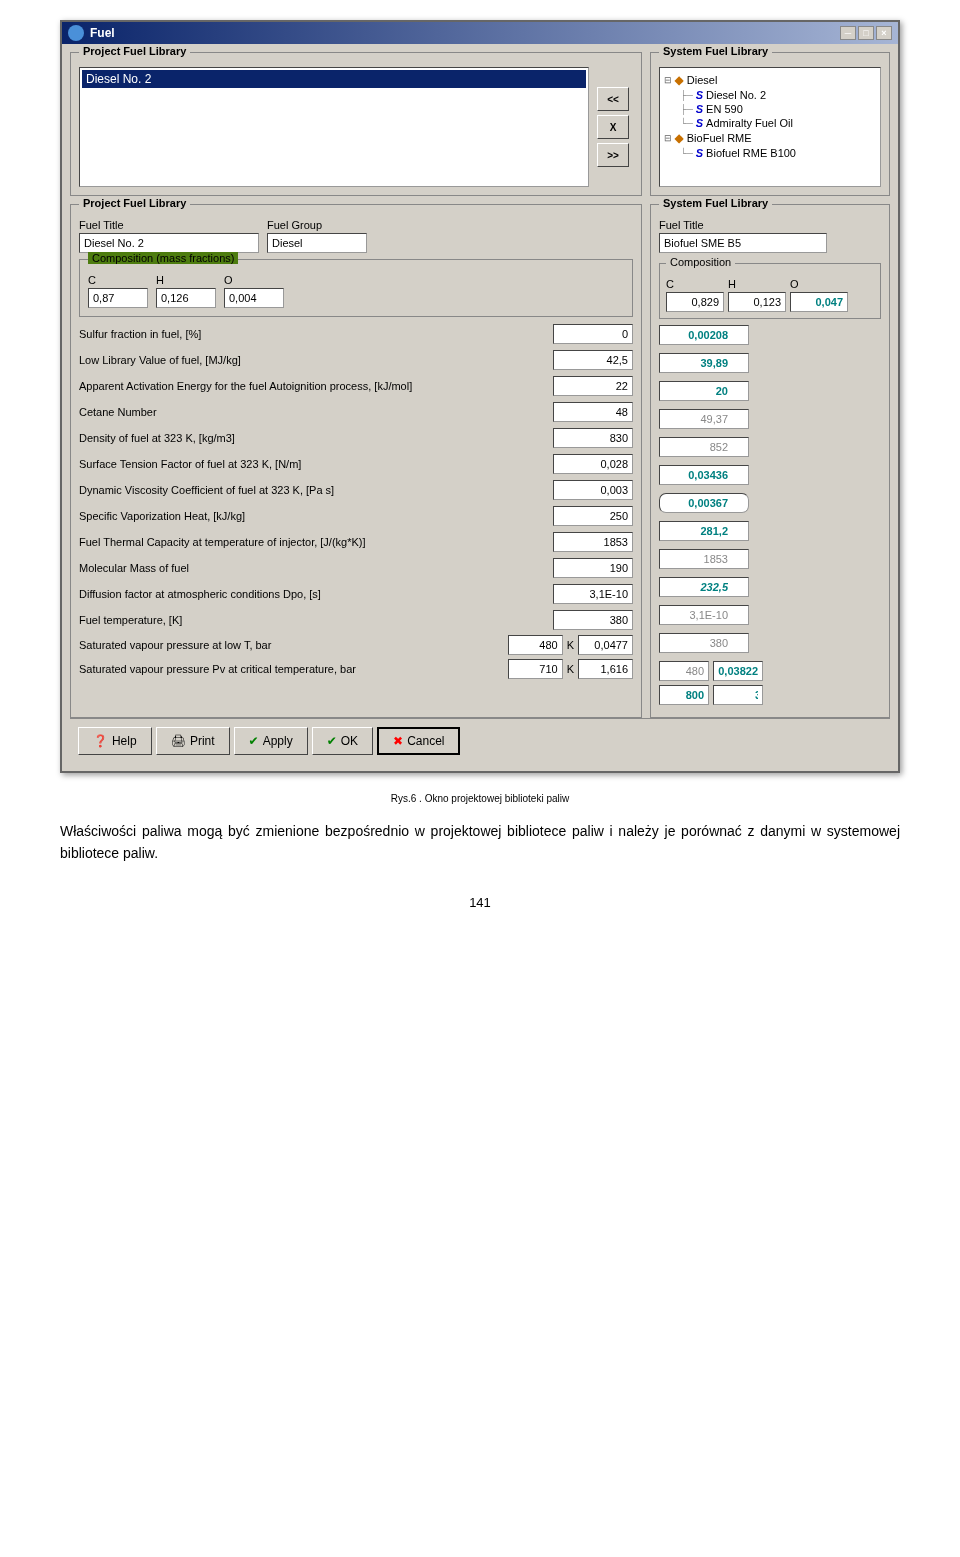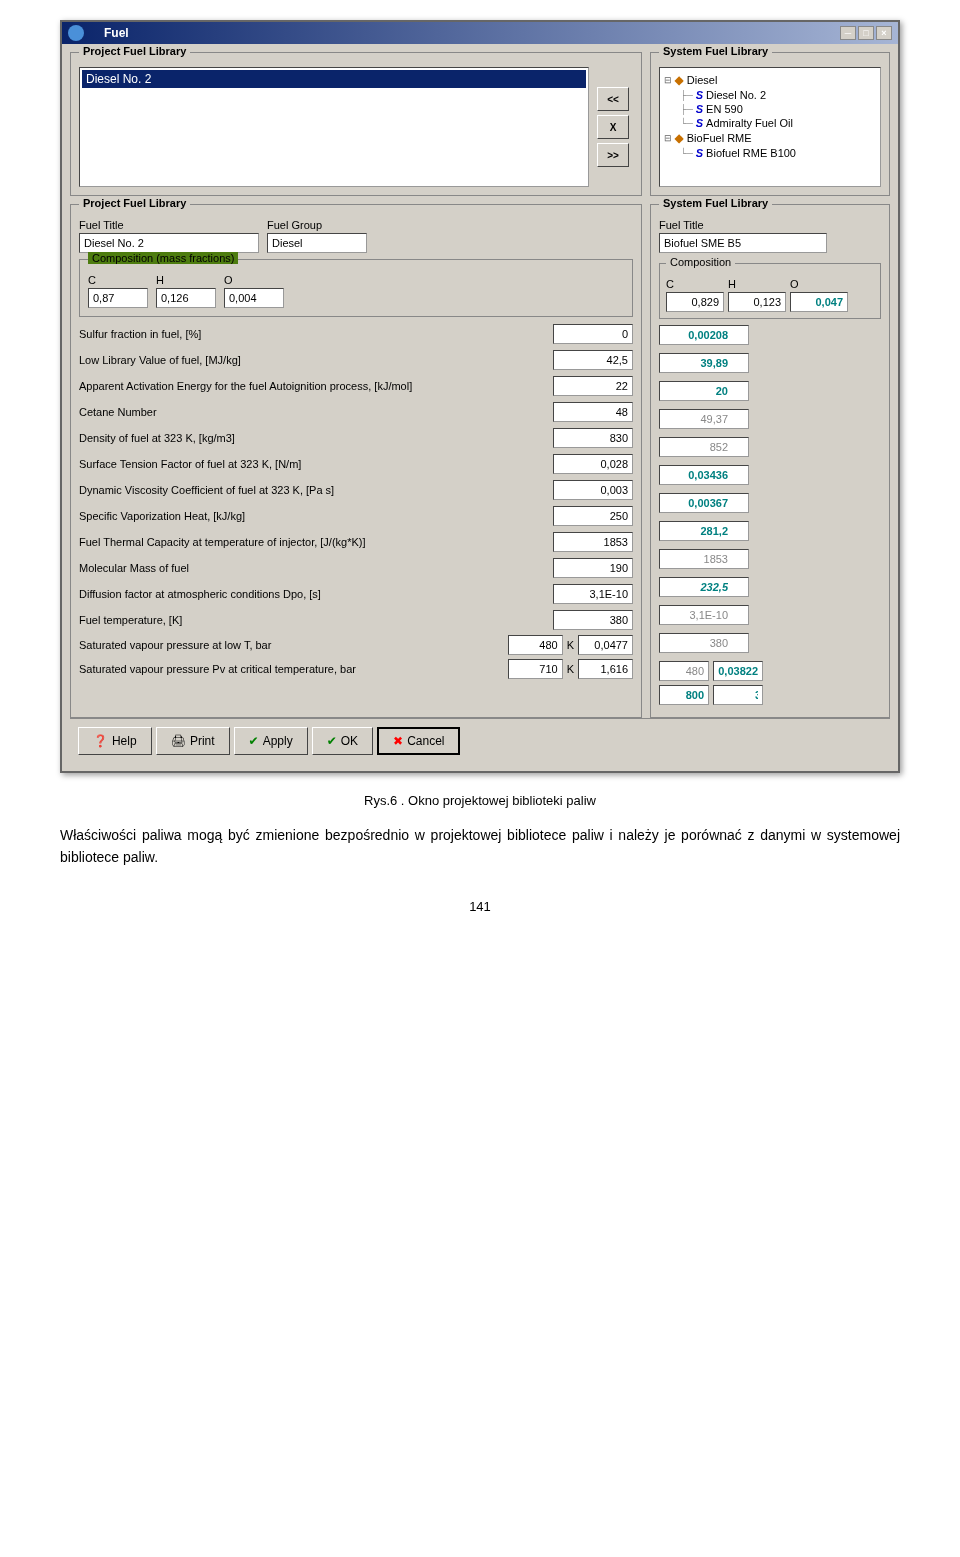--- a/index.html
+++ b/index.html
@@ -29,21 +29,21 @@
       display: flex;
       align-items: center;
       justify-content: space-between;
       font-size: 12px;
       font-weight: bold;
     }
 
     .title-bar-left {
       display: flex;
       align-items: center;
-      gap: 20px;
+      gap: 6px;
     }
 
     .title-icon {
       width: 16px;
       height: 16px;
       background: #4a90d9;
       border-radius: 50%;
       display: inline-block;
     }
 
@@ -445,21 +445,21 @@
       align-items: center;
       gap: 4px;
     }
 
     .foot-btn.cancel-btn {
       border: 2px solid #000;
     }
 
     
     .caption {
-      font-size: 13px;
+      font-size: 10px;
       margin-bottom: 16px;
       text-align: center;
     }
 
     .body-text {
       font-size: 14px;
       text-align: justify;
       line-height: 1.6;
       width: 840px;
       margin-bottom: 30px;
@@ -686,21 +686,21 @@
             <div class="prop-row">
               <input class="sys-prop-value" type="text" style="color: rgb(136, 136, 136);" value="49,37">
             </div>
             <div class="prop-row">
               <input class="sys-prop-value" type="text" style="color: rgb(136, 136, 136);" value="852">
             </div>
             <div class="prop-row">
               <input class="sys-prop-value" type="text" style="color: rgb(0, 128, 128); font-weight: bold;" value="0,03436">
             </div>
             <div class="prop-row">
-              <input class="sys-prop-value" type="text" style="color: rgb(0, 128, 128); font-weight: bold;" value="0,00367">
+              <input class="sys-prop-value" type="text" style="color: rgb(0, 128, 128); font-weight: bold; border-radius: 7px;" value="0,00367">
             </div>
             <div class="prop-row">
               <input class="sys-prop-value" type="text" style="color: rgb(0, 128, 128); font-weight: bold;" value="281,2">
             </div>
             <div class="prop-row">
               <input class="sys-prop-value" type="text" style="color: rgb(136, 136, 136);" value="1853">
             </div>
             <div class="prop-row">
               <input class="sys-prop-value" type="text" style="color: rgb(0, 128, 128); font-weight: bold; font-style: italic;" value="232,5">
             </div>

